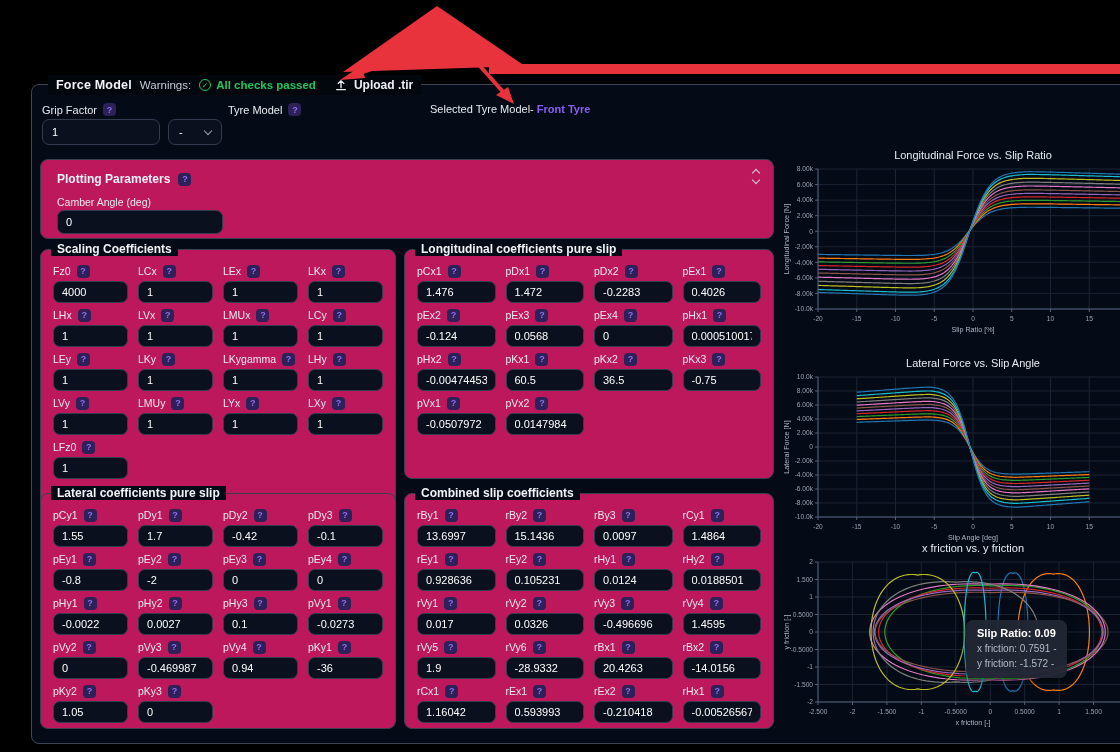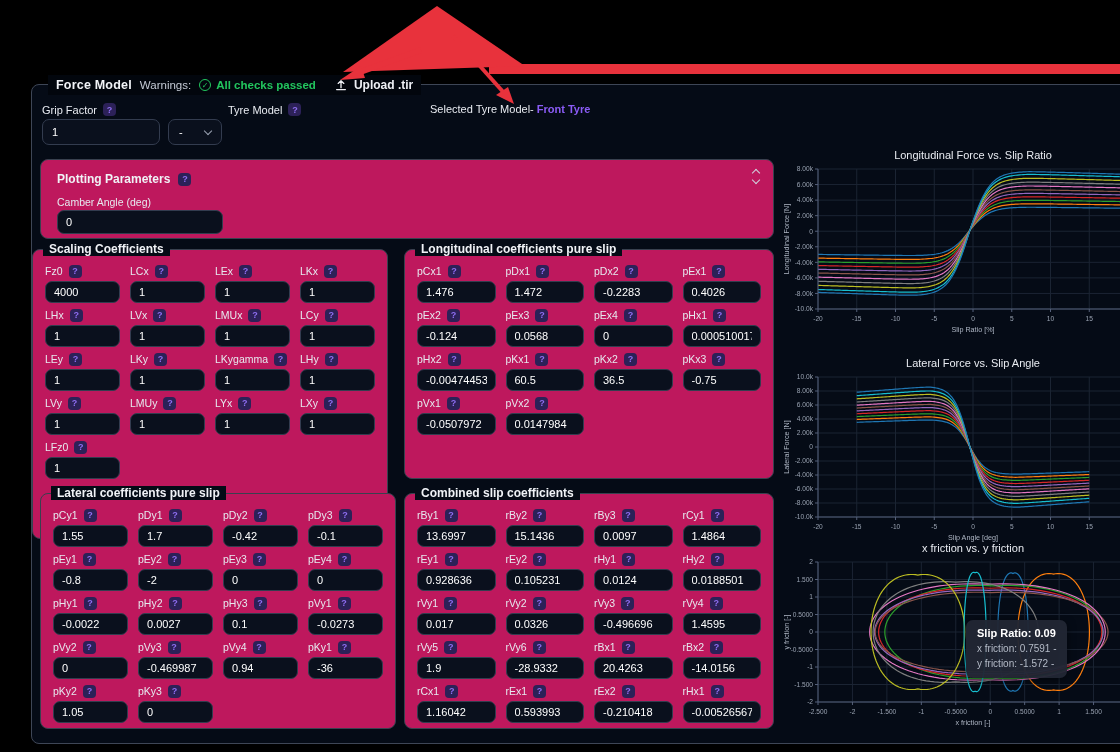--- a/index.html
+++ b/index.html
@@ -120,21 +120,21 @@
       <div class="updn">
           <i class="u"></i>
           <i class="d"></i>
         </div>
       <div style="position:absolute;left:16px;top:36px;color:#e6e9ef;font-size:10.5px;">Camber Angle (deg)</div>
       <div style="position:absolute;left:16px;top:50px;width:166px;">
         <input class="finput" style="height: 24px;" value="0">
       </div>
     </div>
 
-    <div class="fbox" style="left:0;top:164px;width:356px;height:290px;">
+    <div class="fbox" style="left:8px;top:164px;width:356px;height:290px;">
       <div class="fbox-legend">
           <span>Scaling Coefficients</span>
         </div>
       <div class="fgrid">
           <div class="field">
             <div class="flabel">
               <span>Fz0</span>
               <span class="qb">?</span>
             </div>
             <input class="finput" value="4000" style="">

